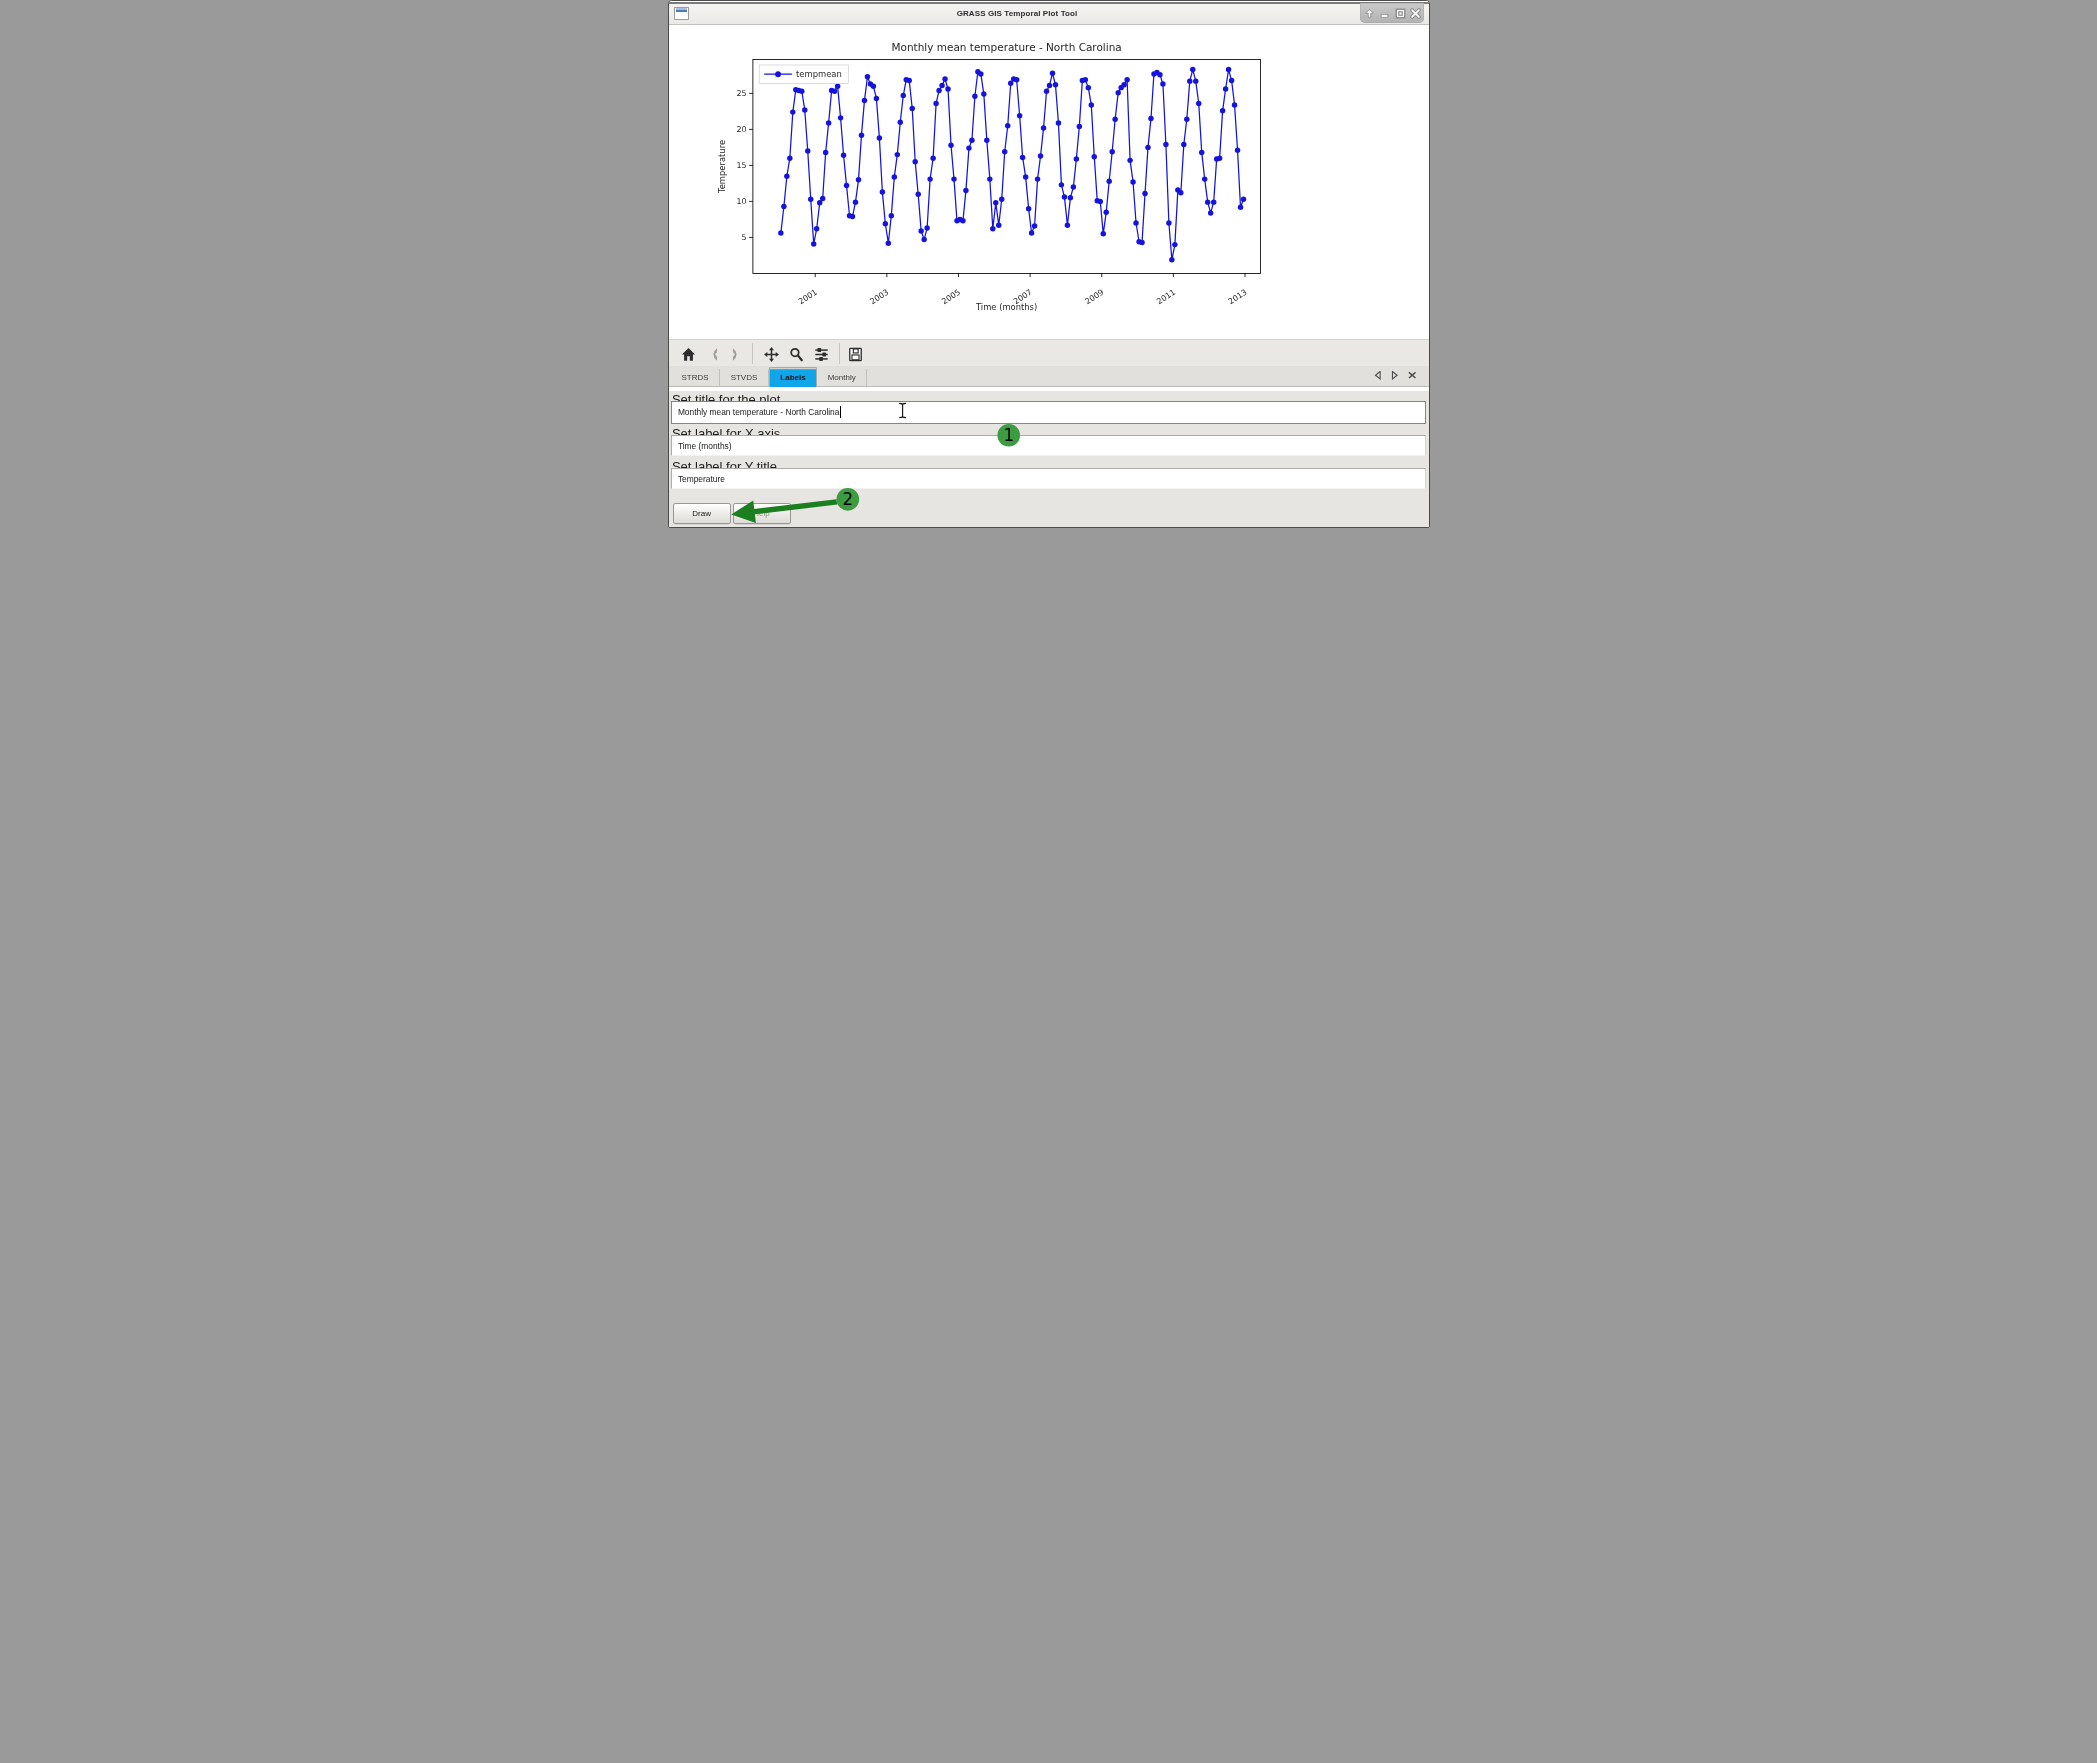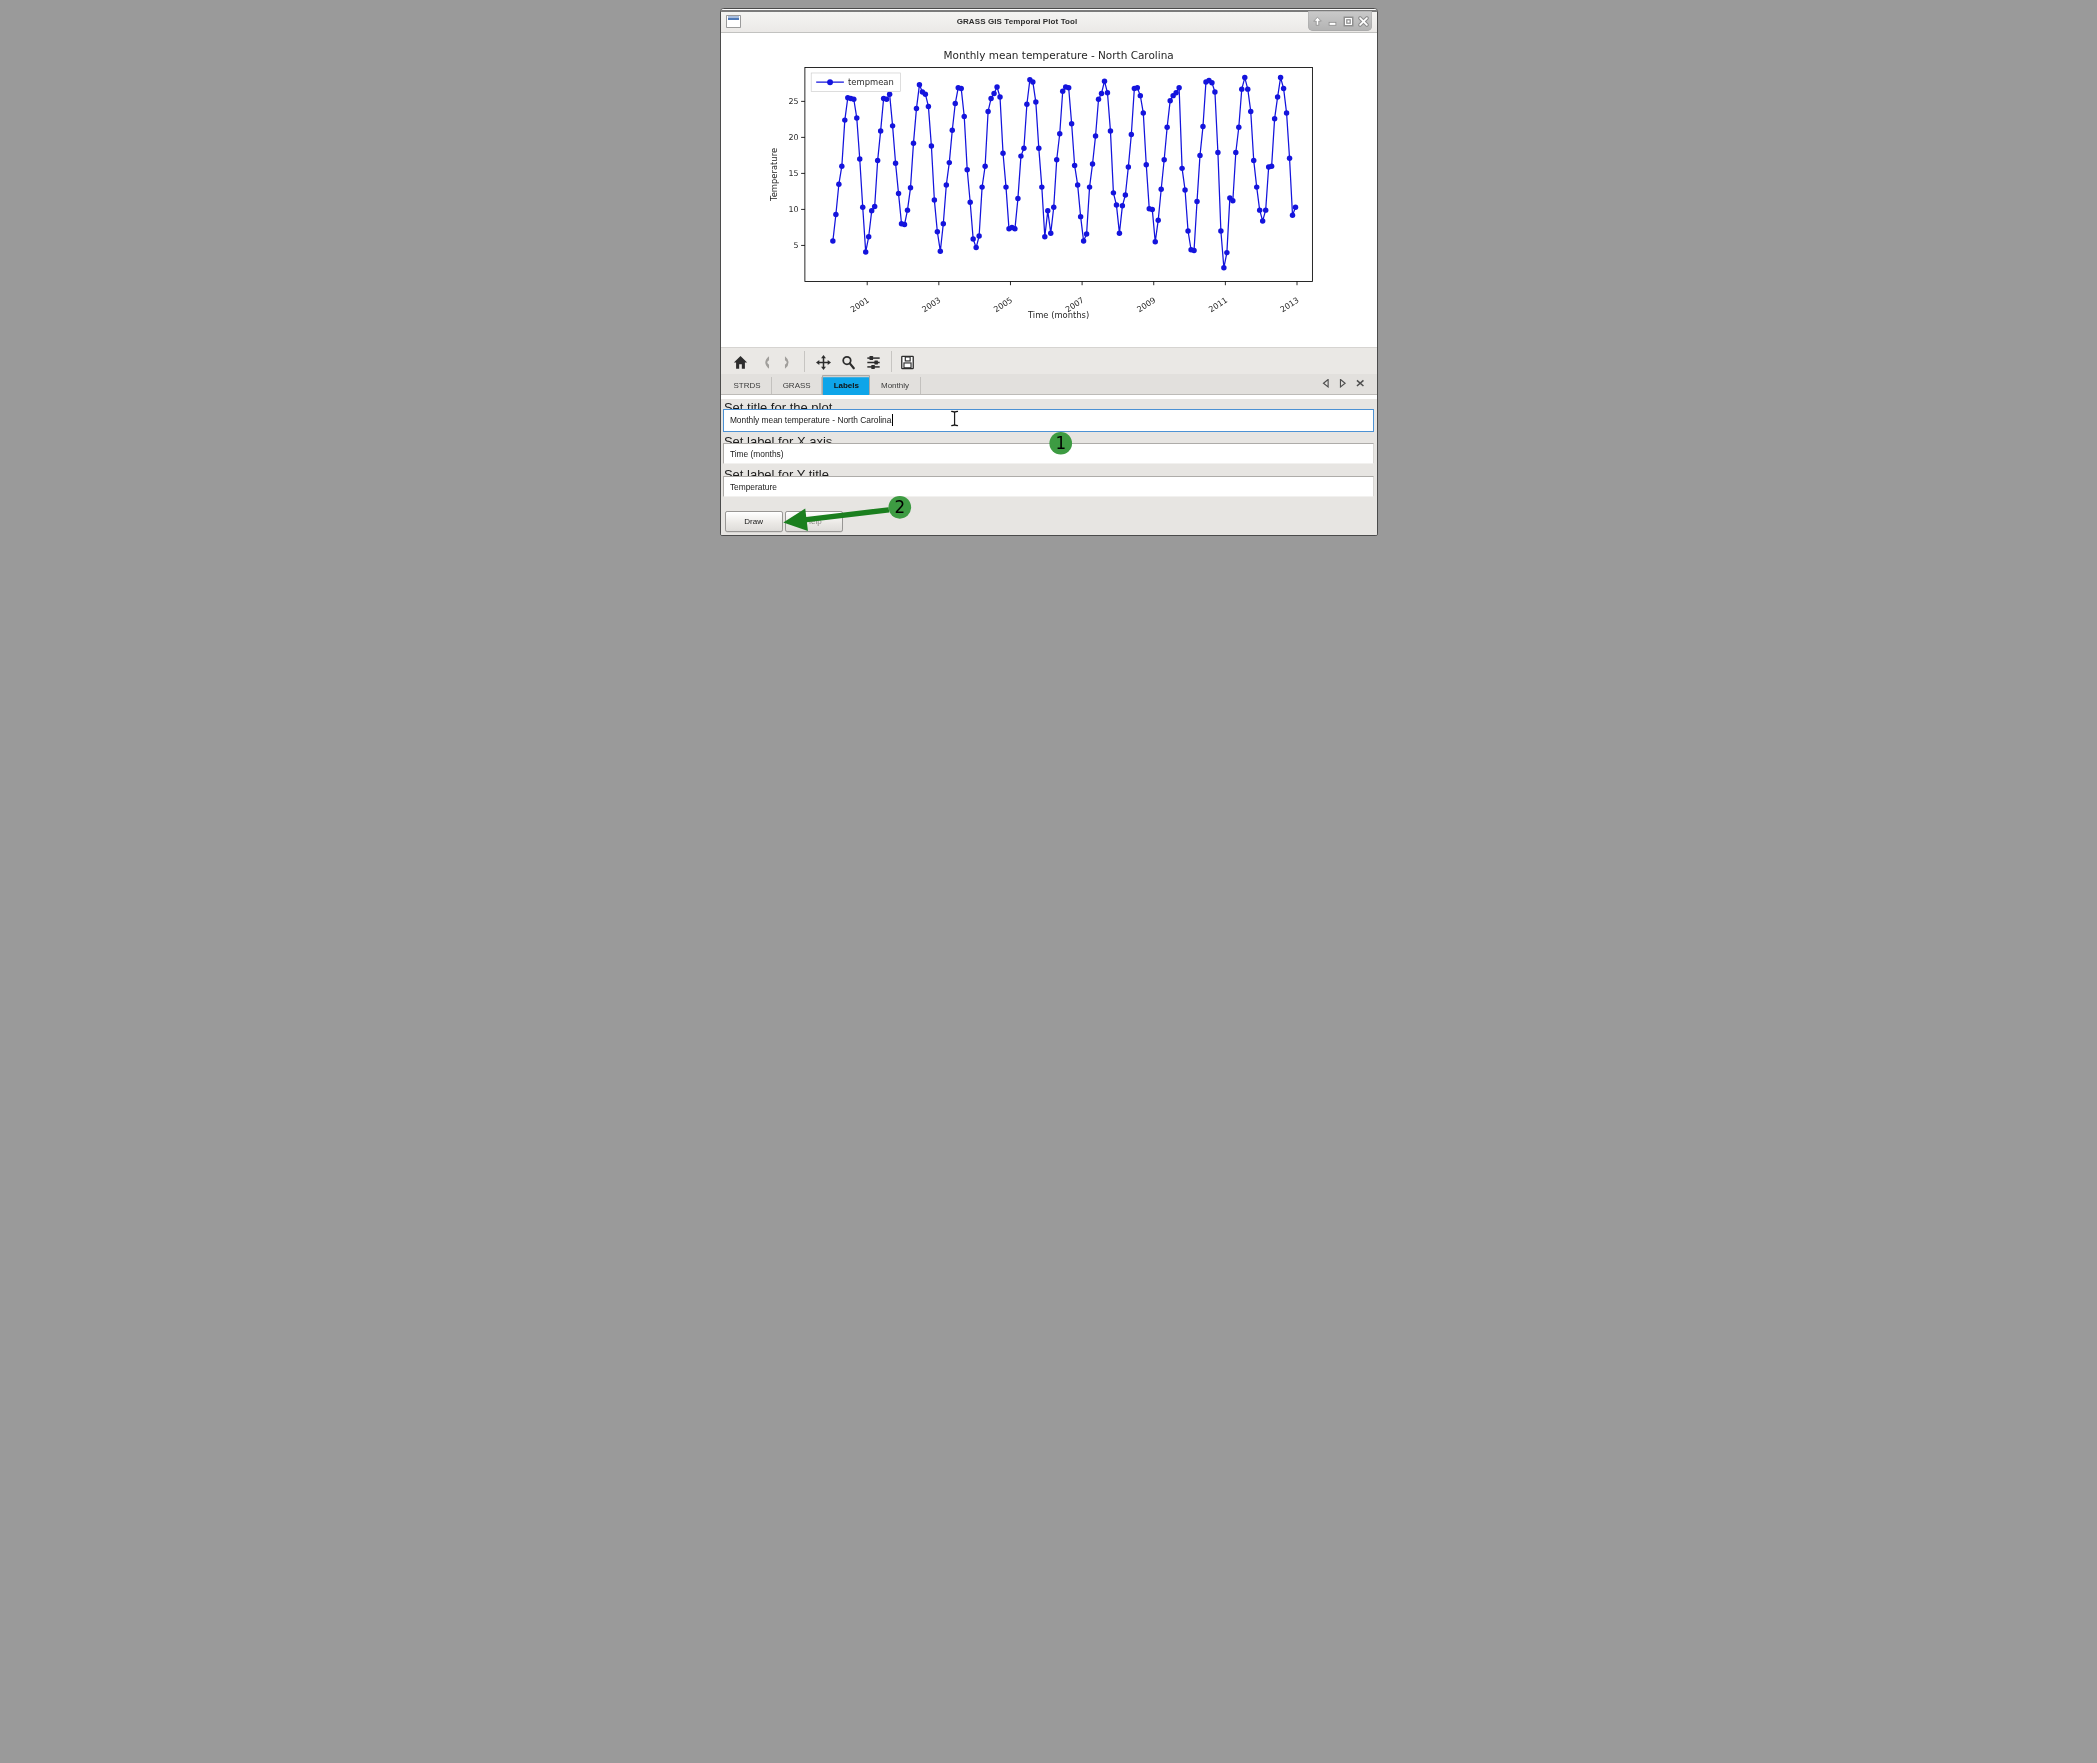--- a/index.html
+++ b/index.html
@@ -1,18 +1,18 @@
 <!DOCTYPE html>
 <html style="font-size:6.7px"><head>
 <meta charset="utf-8">
 <style>
   html,body{margin:0;padding:0;background:#9a9a9a;}
   *{box-sizing:border-box;}
   .window{
-    position:relative;width:658px;height:528px;margin:8px auto;
+    position:relative;width:762px;height:528px;margin:0 auto;
     background:#e9e7e4;border:0.8px solid #4b4b4b;border-radius:3.8px 3.8px 2.1px 2.1px;
     overflow:hidden;font-family:"Liberation Sans",sans-serif;
   }
   
   .titlebar{
     position:absolute;top:0;left:0;right:0;height:23.5px;
     background:linear-gradient(#fdfdfd 0,#fdfdfd 1.3px,#7b7b7b 1.3px,#7b7b7b 3.4px,#f4f4f2 3.4px,#ebe9e7 100%);
     border-bottom:0.4px solid #c2c2c0;
   }
   .titlebar-title{position:absolute;left:0;right:63px;top:8px;text-align:center;
@@ -358,21 +358,21 @@
       </svg>
     </div>
   </div>
 
   <div class="tabbar">
     <div class="tabs">
       <div class="tab">
         <span>STRDS</span>
       </div>
       <div class="tab">
-        <span>GRASS</span>
+        <span>STVDS</span>
       </div>
       <div class="tab active">
         <span>Labels</span>
       </div>
       <div class="tab">
         <span>Monthly</span>
       </div>
     </div>
     <div class="nbctl" style="right:11px">
       <div class="nbbtn">

